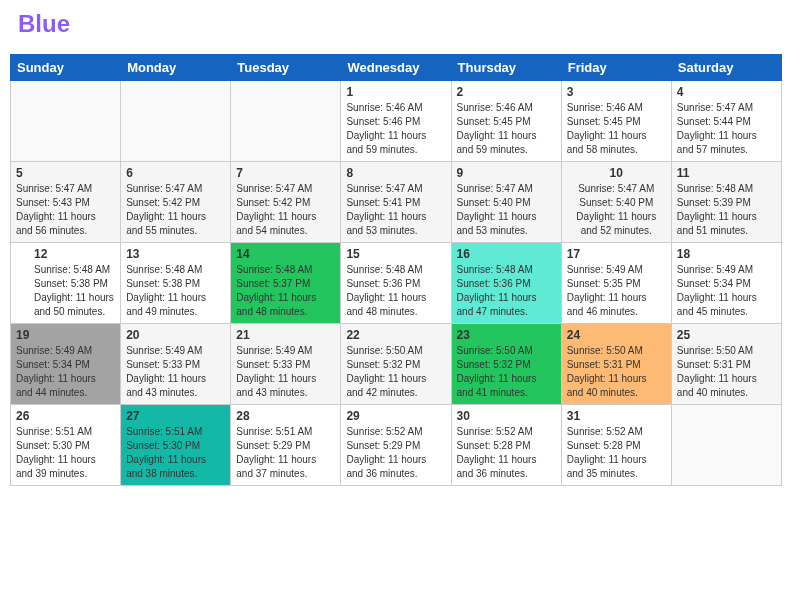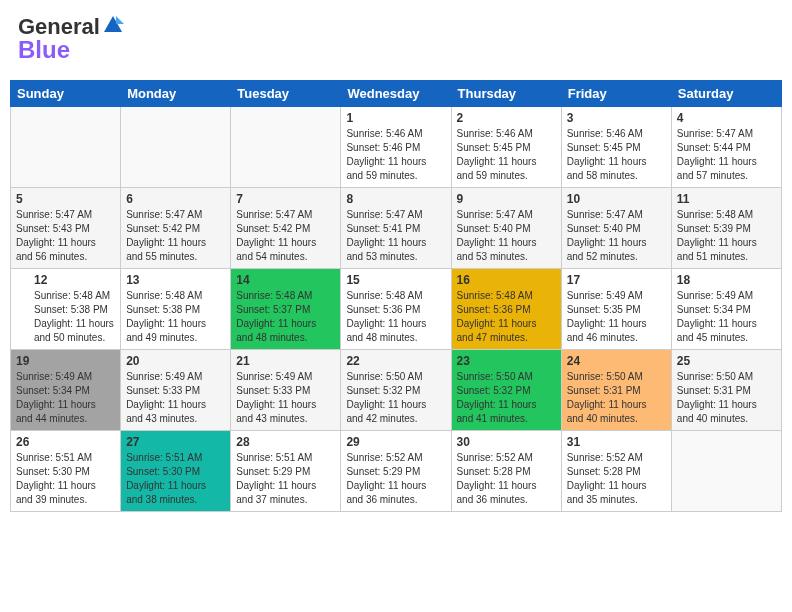--- a/index.html
+++ b/index.html
@@ -80,27 +80,20 @@
       line-height: 1.4;
       color: #333;
     }
     .empty-cell { background: #f9f9f9 !important; }
   </style>
 </head>
 <body>
 
 <div class="header">
   <div class="logo">
-    <div style="display:flex;align-items:center;">
-      <span style="font-size:22px;font-weight:bold;color:#333;">General</span>
-      <svg width="22" height="22" viewBox="0 0 22 22" style="margin-left:2px;margin-top:-4px;">
-        <polygon points="11,2 20,18 2,18" fill="#1565c0"></polygon>
-        <polygon points="14,2 22,10 14,10" fill="#42a5f5"></polygon>
-      </svg>
-    </div>
     <span style="font-size:24px;font-weight:bold;color:#8b5cf6;margin-top:-4px;">Blue</span>
   </div>
   <div class="title-block">
     <div class="month-title"></div>
     <div class="location"></div>
   </div>
 </div>
 
 <table class="calendar">
   <thead>
@@ -123,29 +116,29 @@
         <td style="background: rgb(255, 255, 255);"><span class="day-number">2</span><span class="day-info">Sunrise: 5:46 AM<br>Sunset: 5:45 PM<br>Daylight: 11 hours and 59 minutes.</span></td>
         <td style="background: rgb(255, 255, 255);"><span class="day-number">3</span><span class="day-info">Sunrise: 5:46 AM<br>Sunset: 5:45 PM<br>Daylight: 11 hours and 58 minutes.</span></td>
         <td style="background: rgb(255, 255, 255);"><span class="day-number">4</span><span class="day-info">Sunrise: 5:47 AM<br>Sunset: 5:44 PM<br>Daylight: 11 hours and 57 minutes.</span></td>
       </tr>
       <tr>
         <td style="background: rgb(245, 245, 245);"><span class="day-number">5</span><span class="day-info">Sunrise: 5:47 AM<br>Sunset: 5:43 PM<br>Daylight: 11 hours and 56 minutes.</span></td>
         <td style="background: rgb(245, 245, 245);"><span class="day-number">6</span><span class="day-info">Sunrise: 5:47 AM<br>Sunset: 5:42 PM<br>Daylight: 11 hours and 55 minutes.</span></td>
         <td style="background: rgb(245, 245, 245);"><span class="day-number">7</span><span class="day-info">Sunrise: 5:47 AM<br>Sunset: 5:42 PM<br>Daylight: 11 hours and 54 minutes.</span></td>
         <td style="background: rgb(245, 245, 245);"><span class="day-number">8</span><span class="day-info">Sunrise: 5:47 AM<br>Sunset: 5:41 PM<br>Daylight: 11 hours and 53 minutes.</span></td>
         <td style="background: rgb(245, 245, 245);"><span class="day-number">9</span><span class="day-info">Sunrise: 5:47 AM<br>Sunset: 5:40 PM<br>Daylight: 11 hours and 53 minutes.</span></td>
-        <td style="background: rgb(245, 245, 245);"><span class="day-number">10</span><span class="day-info">Sunrise: 5:47 AM<br>Sunset: 5:40 PM<br>Daylight: 11 hours and 52 minutes.</span></td>
+        <td style="background: rgb(245, 245, 245); text-align: center;"><span class="day-number">10</span><span class="day-info">Sunrise: 5:47 AM<br>Sunset: 5:40 PM<br>Daylight: 11 hours and 52 minutes.</span></td>
         <td style="background: rgb(245, 245, 245);"><span class="day-number">11</span><span class="day-info">Sunrise: 5:48 AM<br>Sunset: 5:39 PM<br>Daylight: 11 hours and 51 minutes.</span></td>
       </tr>
       <tr>
         <td style="background: rgb(255, 255, 255); padding-left: 23px;"><span class="day-number">12</span><span class="day-info">Sunrise: 5:48 AM<br>Sunset: 5:38 PM<br>Daylight: 11 hours and 50 minutes.</span></td>
         <td style="background: rgb(255, 255, 255);"><span class="day-number">13</span><span class="day-info">Sunrise: 5:48 AM<br>Sunset: 5:38 PM<br>Daylight: 11 hours and 49 minutes.</span></td>
         <td style="background: #22c55e;"><span class="day-number">14</span><span class="day-info">Sunrise: 5:48 AM<br>Sunset: 5:37 PM<br>Daylight: 11 hours and 48 minutes.</span></td>
         <td style="background: rgb(255, 255, 255);"><span class="day-number">15</span><span class="day-info">Sunrise: 5:48 AM<br>Sunset: 5:36 PM<br>Daylight: 11 hours and 48 minutes.</span></td>
-        <td style="background: #eab308;"><span class="day-number">16</span><span class="day-info">Sunrise: 5:48 AM<br>Sunset: 5:36 PM<br>Daylight: 11 hours and 47 minutes.</span></td>
+        <td style="background: #5eead4;"><span class="day-number">16</span><span class="day-info">Sunrise: 5:48 AM<br>Sunset: 5:36 PM<br>Daylight: 11 hours and 47 minutes.</span></td>
         <td style="background: rgb(255, 255, 255);"><span class="day-number">17</span><span class="day-info">Sunrise: 5:49 AM<br>Sunset: 5:35 PM<br>Daylight: 11 hours and 46 minutes.</span></td>
         <td style="background: rgb(255, 255, 255);"><span class="day-number">18</span><span class="day-info">Sunrise: 5:49 AM<br>Sunset: 5:34 PM<br>Daylight: 11 hours and 45 minutes.</span></td>
       </tr>
       <tr>
         <td style="background: #a3a3a3;"><span class="day-number">19</span><span class="day-info">Sunrise: 5:49 AM<br>Sunset: 5:34 PM<br>Daylight: 11 hours and 44 minutes.</span></td>
         <td style="background: rgb(245, 245, 245);"><span class="day-number">20</span><span class="day-info">Sunrise: 5:49 AM<br>Sunset: 5:33 PM<br>Daylight: 11 hours and 43 minutes.</span></td>
         <td style="background: rgb(245, 245, 245);"><span class="day-number">21</span><span class="day-info">Sunrise: 5:49 AM<br>Sunset: 5:33 PM<br>Daylight: 11 hours and 43 minutes.</span></td>
         <td style="background: rgb(245, 245, 245);"><span class="day-number">22</span><span class="day-info">Sunrise: 5:50 AM<br>Sunset: 5:32 PM<br>Daylight: 11 hours and 42 minutes.</span></td>
         <td style="background: #22c55e;"><span class="day-number">23</span><span class="day-info">Sunrise: 5:50 AM<br>Sunset: 5:32 PM<br>Daylight: 11 hours and 41 minutes.</span></td>
         <td style="background: #fdba74;"><span class="day-number">24</span><span class="day-info">Sunrise: 5:50 AM<br>Sunset: 5:31 PM<br>Daylight: 11 hours and 40 minutes.</span></td>

